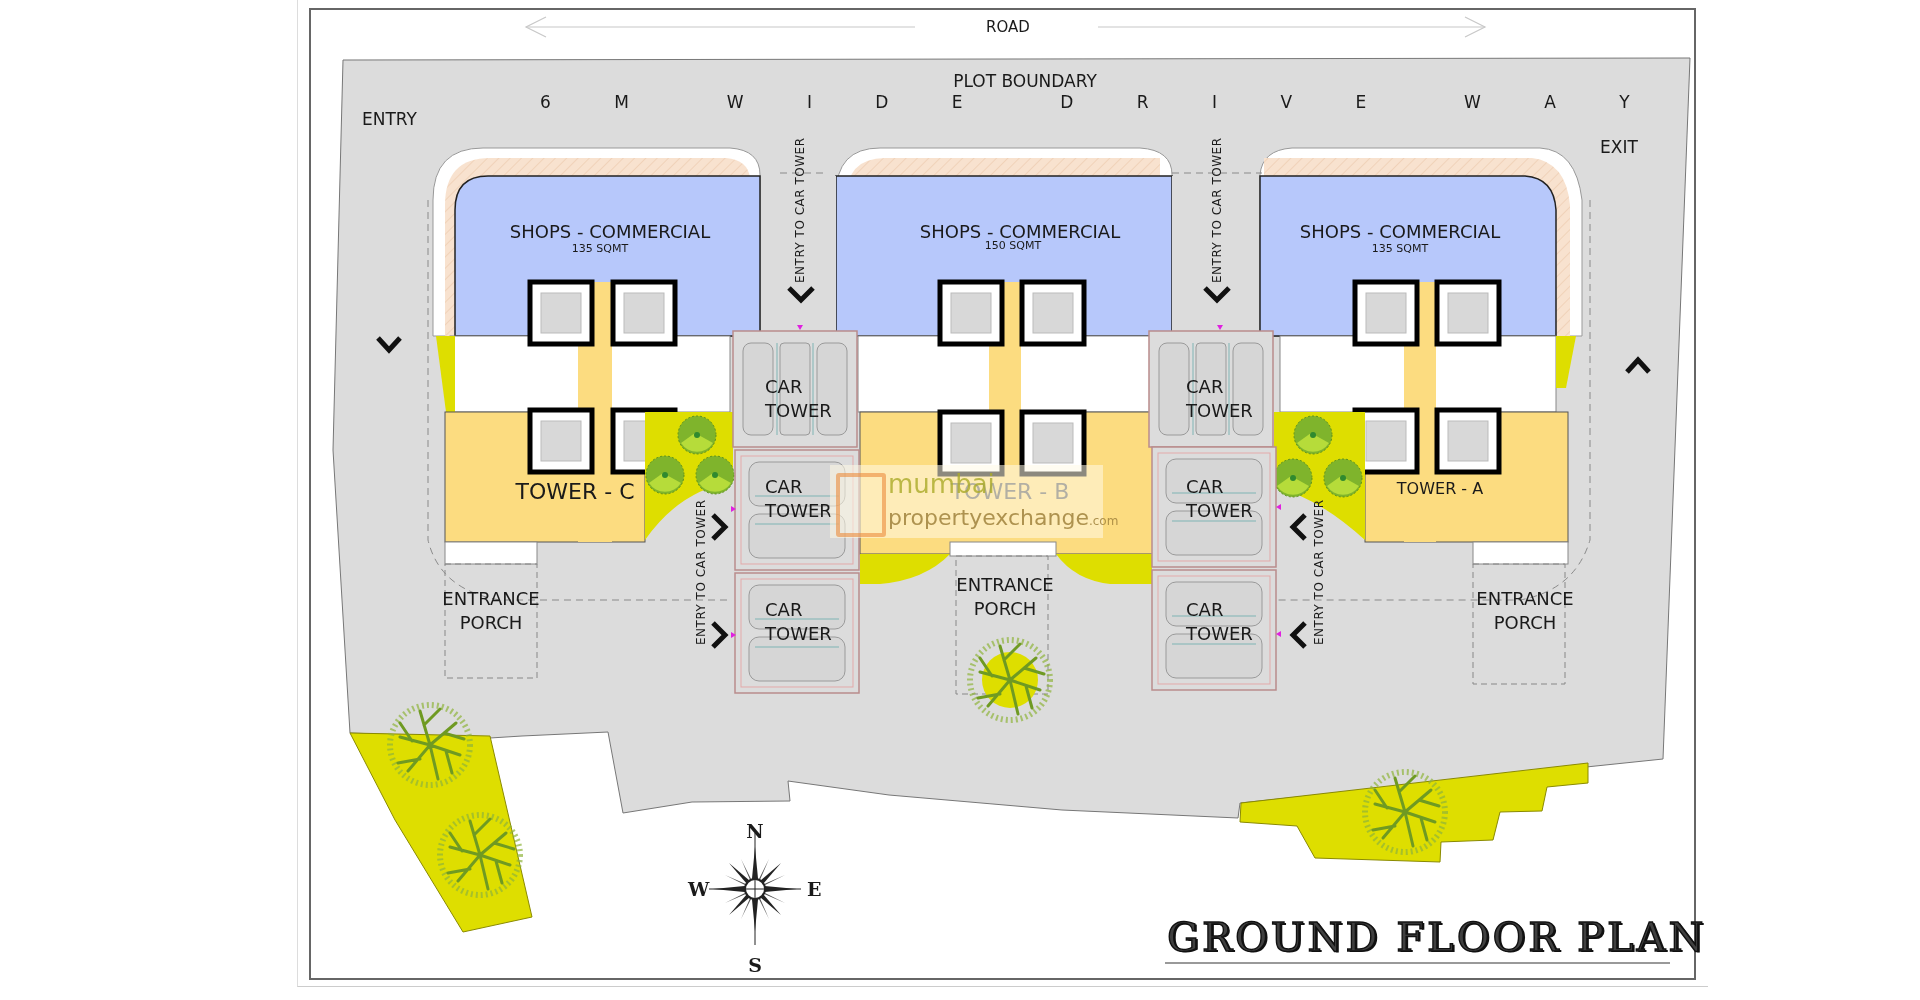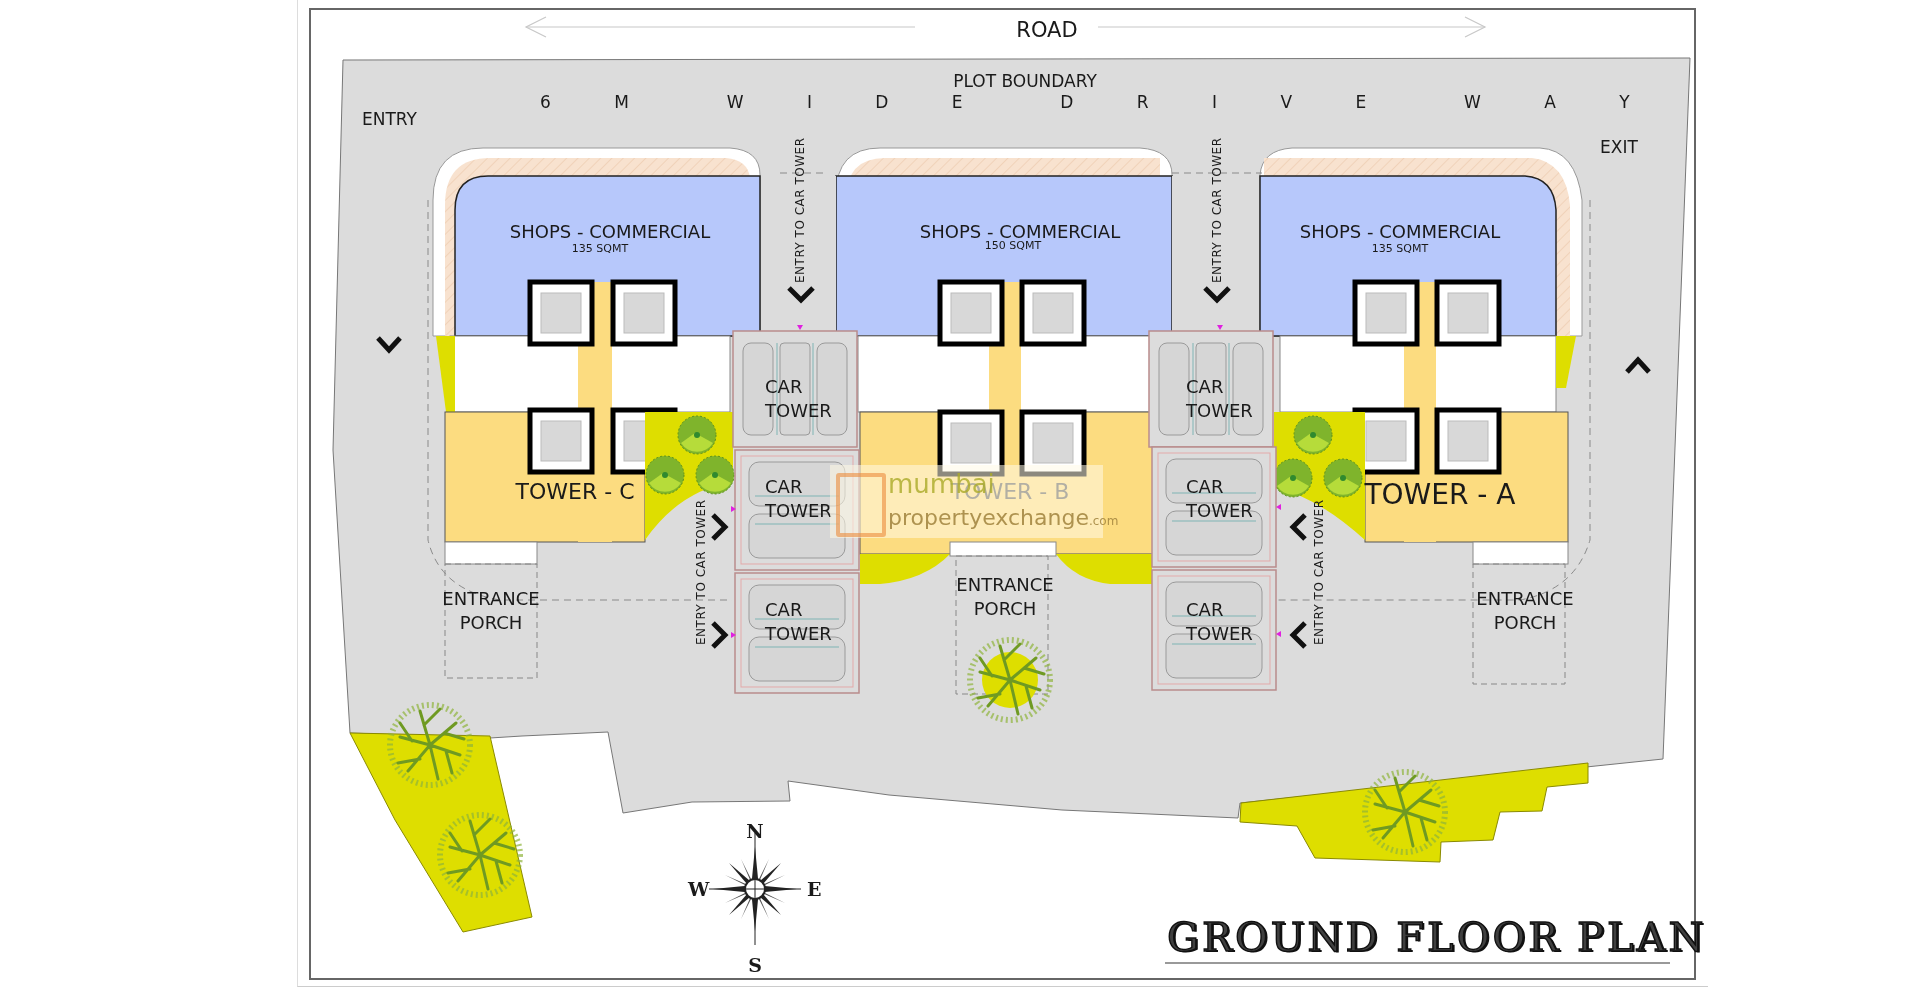--- a/index.html
+++ b/index.html
@@ -182,41 +182,41 @@
       <polygon points="30,-14 0,1 -30,14 0,-1" opacity="0.8"></polygon>
     </g>
     <circle r="10" fill="#fff" stroke="#222" stroke-width="2"></circle>
     <line x1="0" y1="-56" x2="0" y2="56" stroke="#222"></line>
     <line x1="-46" y1="0" x2="46" y2="0" stroke="#222"></line>
   </g>
 
   <line x1="1165" y1="963" x2="1670" y2="963" stroke="#777" stroke-width="1.5"></line>
 </svg>
 
-<div class="lbl center" style="left:1008px;top:20px;font-size:21px;margin-left:39px;">ROAD</div>
+<div class="lbl center" style="left:1008px;top:20px;font-size:15px;">ROAD</div>
 <div class="lbl center" style="left:1025px;top:73px;font-size:17px;">PLOT BOUNDARY</div>
 <div class="lbl" style="left:540px;top:94px;font-size:17px;letter-spacing:29px;white-space:pre;">6 M  W I D E  D R I V E  W A Y</div>
 <div class="lbl" style="left:362px;top:111px;font-size:17px;">ENTRY</div>
 <div class="lbl" style="left:1600px;top:111px;font-size:17px;margin-top:28px;">EXIT</div>
 
 <div class="lbl center" style="left:610px;top:223px;font-size:18px;">SHOPS - COMMERCIAL</div>
 <div class="lbl center" style="left:600px;top:243px;font-size:11px;">135 SQMT</div>
 <div class="lbl center" style="left:575px;top:481px;font-size:22px;">TOWER - C</div>
 <div class="lbl center" style="left:491px;top:590px;font-size:18px;">ENTRANCE</div>
 <div class="lbl center" style="left:491px;top:614px;font-size:18px;">PORCH</div>
 
 <div class="lbl center" style="left:1020px;top:223px;font-size:18px;">SHOPS - COMMERCIAL</div>
 <div class="lbl center" style="left:1013px;top:240px;font-size:11px;">150 SQMT</div>
 <div class="lbl center" style="left:1010px;top:481px;font-size:22px;color:#555;">TOWER - B</div>
 <div class="lbl center" style="left:1005px;top:576px;font-size:18px;">ENTRANCE</div>
 <div class="lbl center" style="left:1005px;top:600px;font-size:18px;">PORCH</div>
 
 <div class="lbl center" style="left:1400px;top:223px;font-size:18px;">SHOPS - COMMERCIAL</div>
 <div class="lbl center" style="left:1400px;top:243px;font-size:11px;">135 SQMT</div>
-<div class="lbl center" style="left:1440px;top:481px;font-size:28px;">TOWER - A</div>
+<div class="lbl center" style="left:1440px;top:481px;font-size:16px;">TOWER - A</div>
 <div class="lbl center" style="left:1525px;top:590px;font-size:18px;">ENTRANCE</div>
 <div class="lbl center" style="left:1525px;top:614px;font-size:18px;">PORCH</div>
 
 <div class="lbl" style="left:765px;top:378px;font-size:18px;">CAR</div>
 <div class="lbl" style="left:765px;top:402px;font-size:18px;">TOWER</div>
 <div class="lbl" style="left:765px;top:478px;font-size:18px;">CAR</div>
 <div class="lbl" style="left:765px;top:502px;font-size:18px;">TOWER</div>
 <div class="lbl" style="left:765px;top:601px;font-size:18px;">CAR</div>
 <div class="lbl" style="left:765px;top:625px;font-size:18px;">TOWER</div>
 <div class="lbl" style="left:1186px;top:378px;font-size:18px;">CAR</div>

